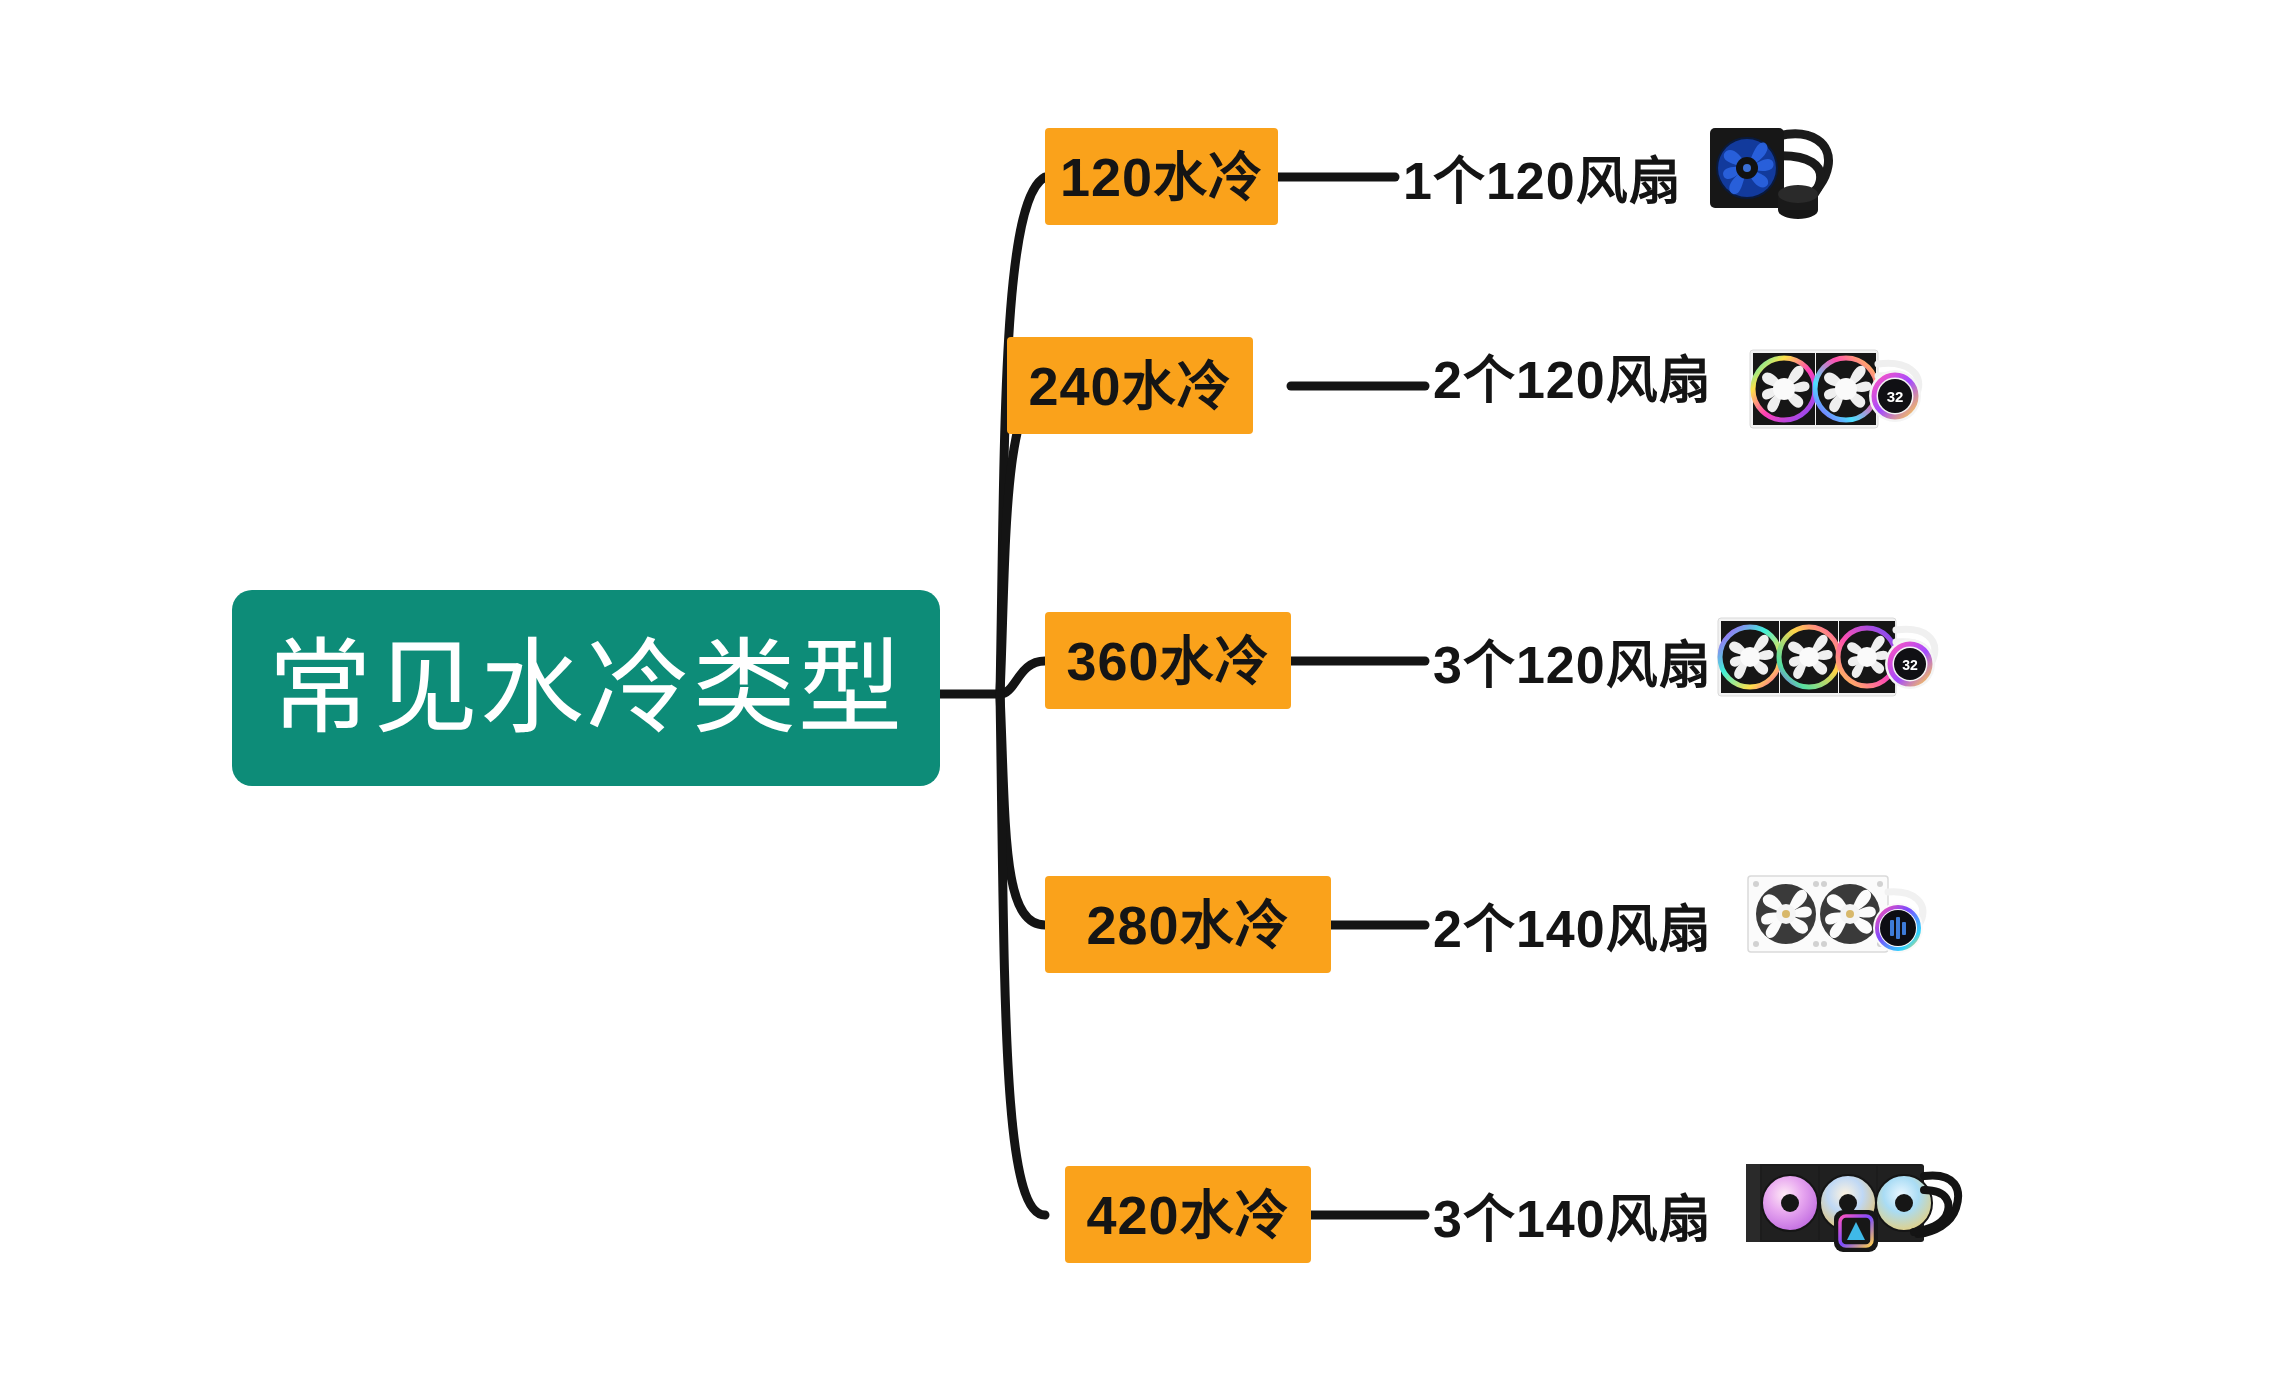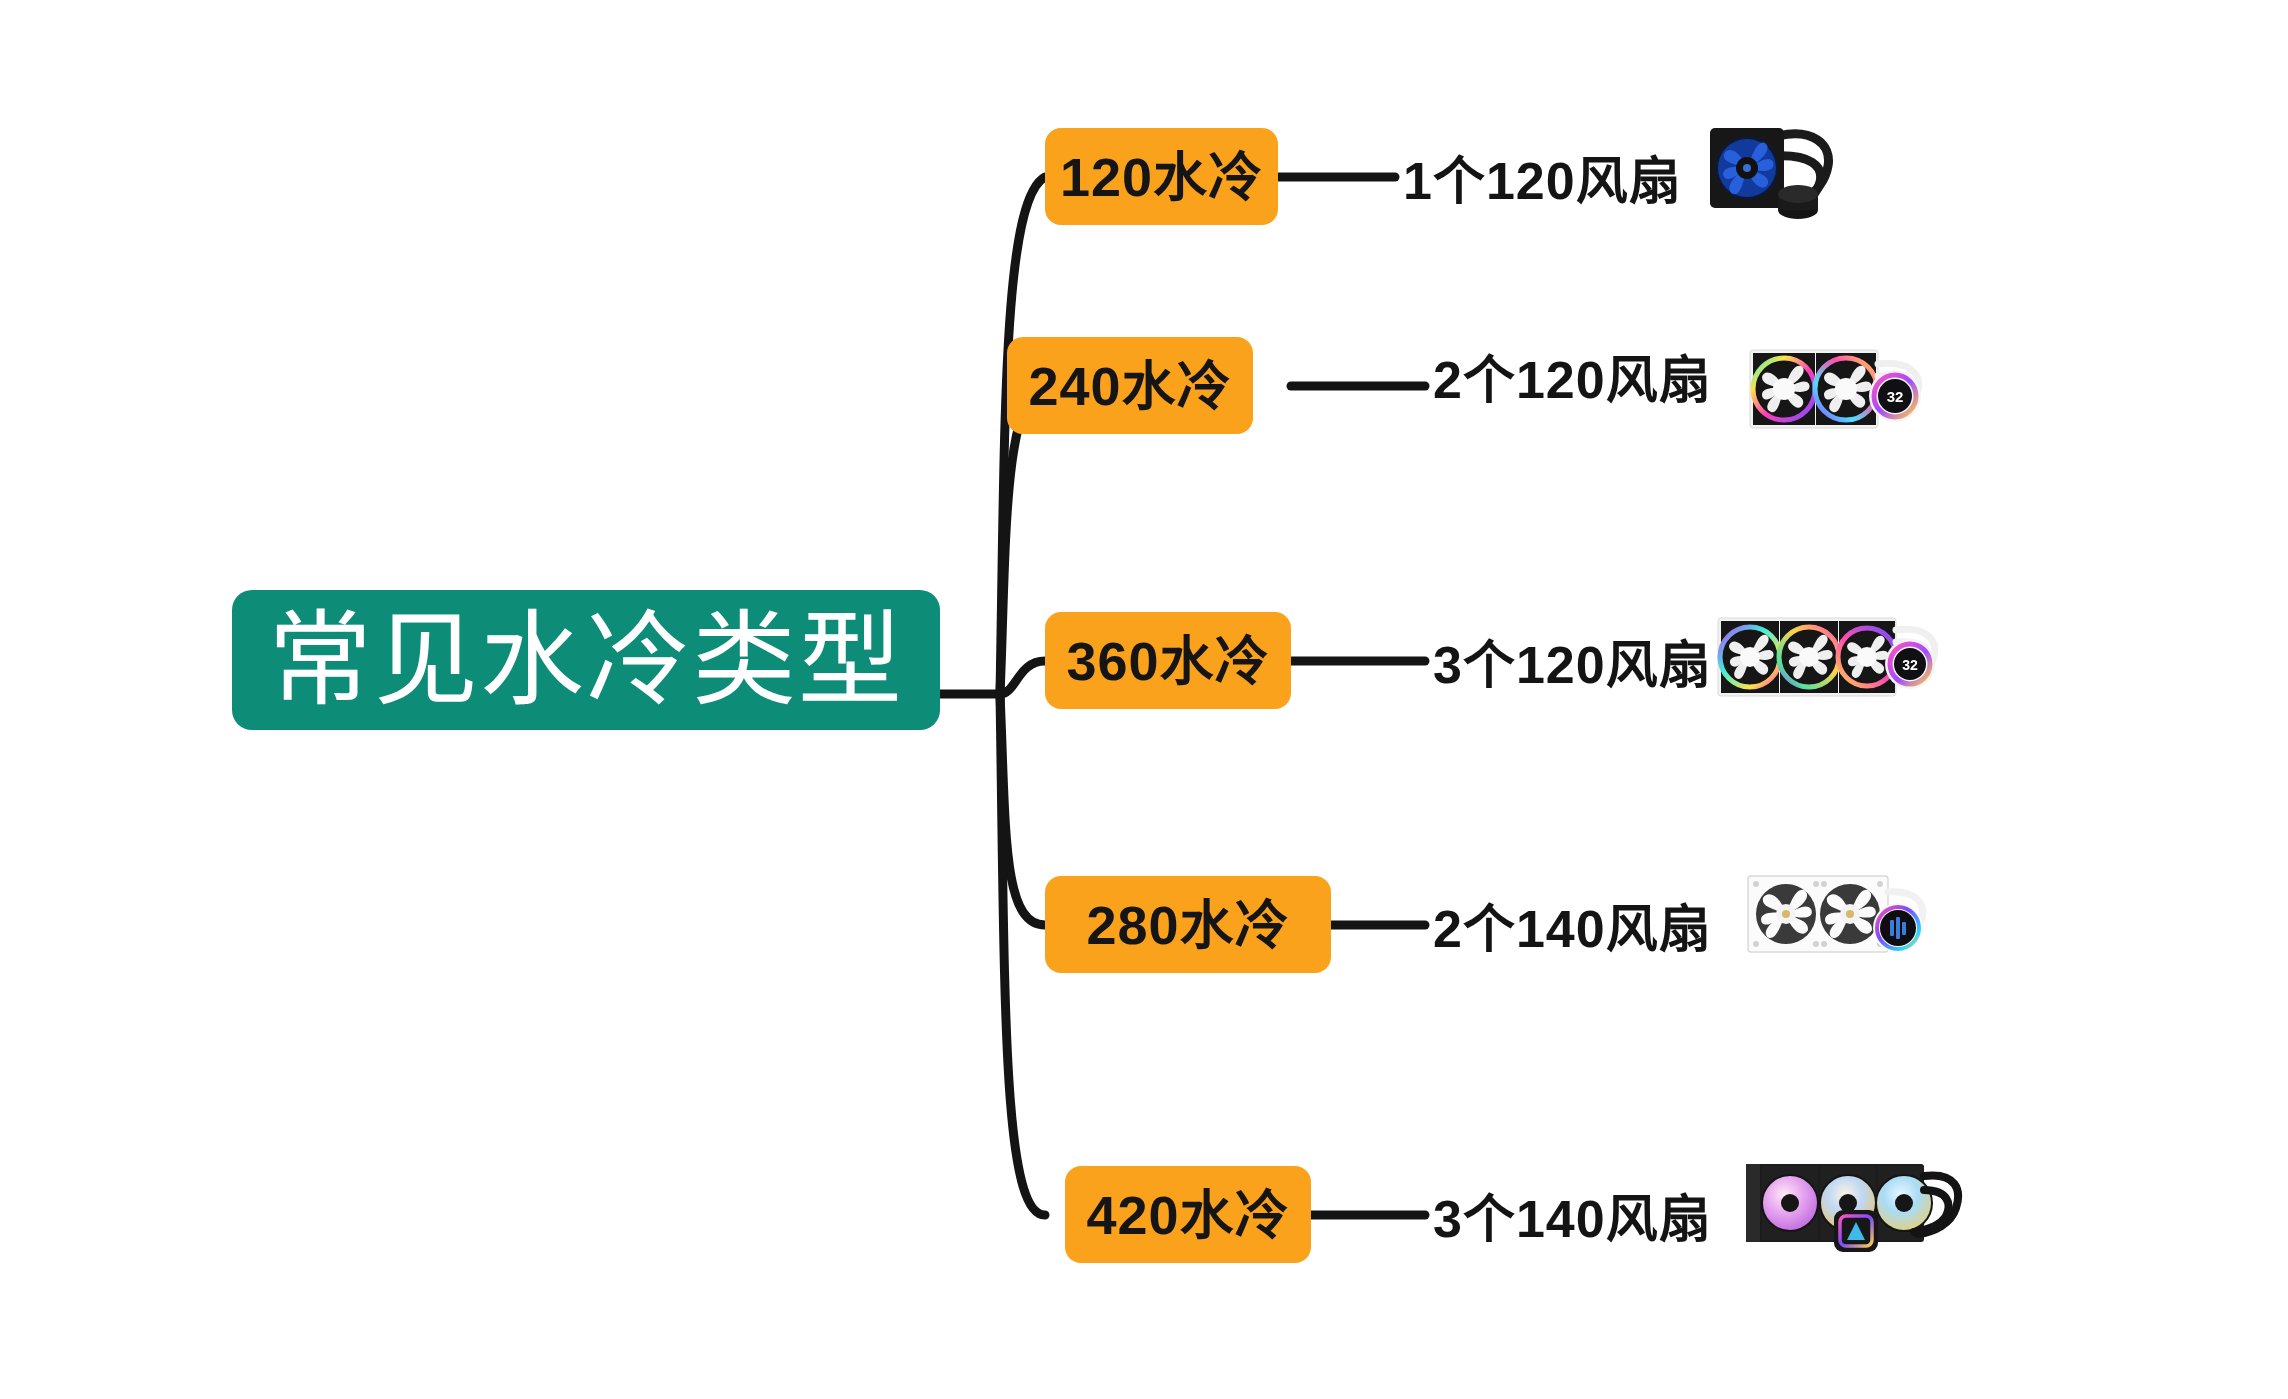--- a/index.html
+++ b/index.html
@@ -31,42 +31,42 @@
     height: 1399px;
     pointer-events: none;
   }
 
   
   .root-node {
     position: absolute;
     left: 232px;
     top: 590px;
     width: 708px;
-    height: 140px;
+    height: 196px;
     border-radius: 20px;
     background: #0d8c78;
     display: flex;
     align-items: center;
     justify-content: center;
     box-sizing: border-box;
   }
   .root-label {
     color: #ffffff;
     font-size: 104px;
     line-height: 1;
     letter-spacing: 2px;
     white-space: nowrap;
     font-weight: 400;
   }
 
   
   .branch-node {
     position: absolute;
     height: 97px;
-    border-radius: 16px;
+    border-radius: 4px;
     background: #faa21b;
     display: flex;
     align-items: center;
     justify-content: center;
     box-sizing: border-box;
     padding: 0 18px;
   }
   .branch-label {
     color: #151515;
     font-size: 54px;

